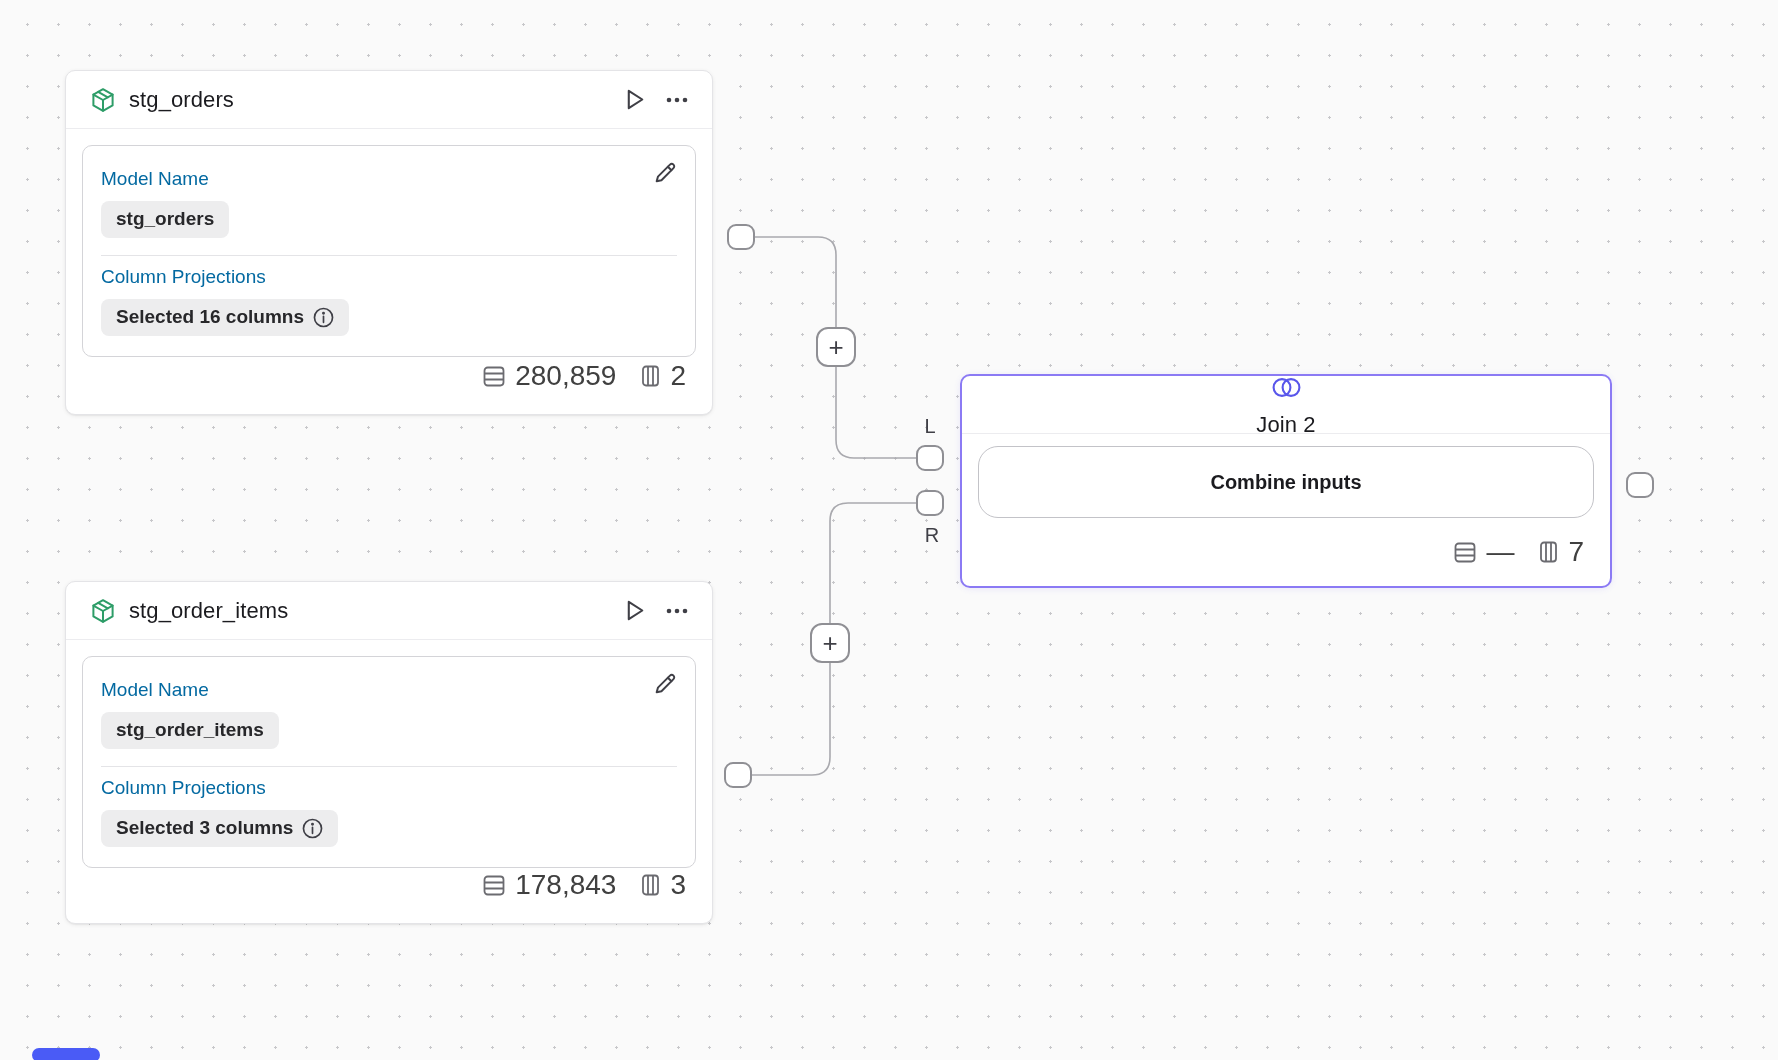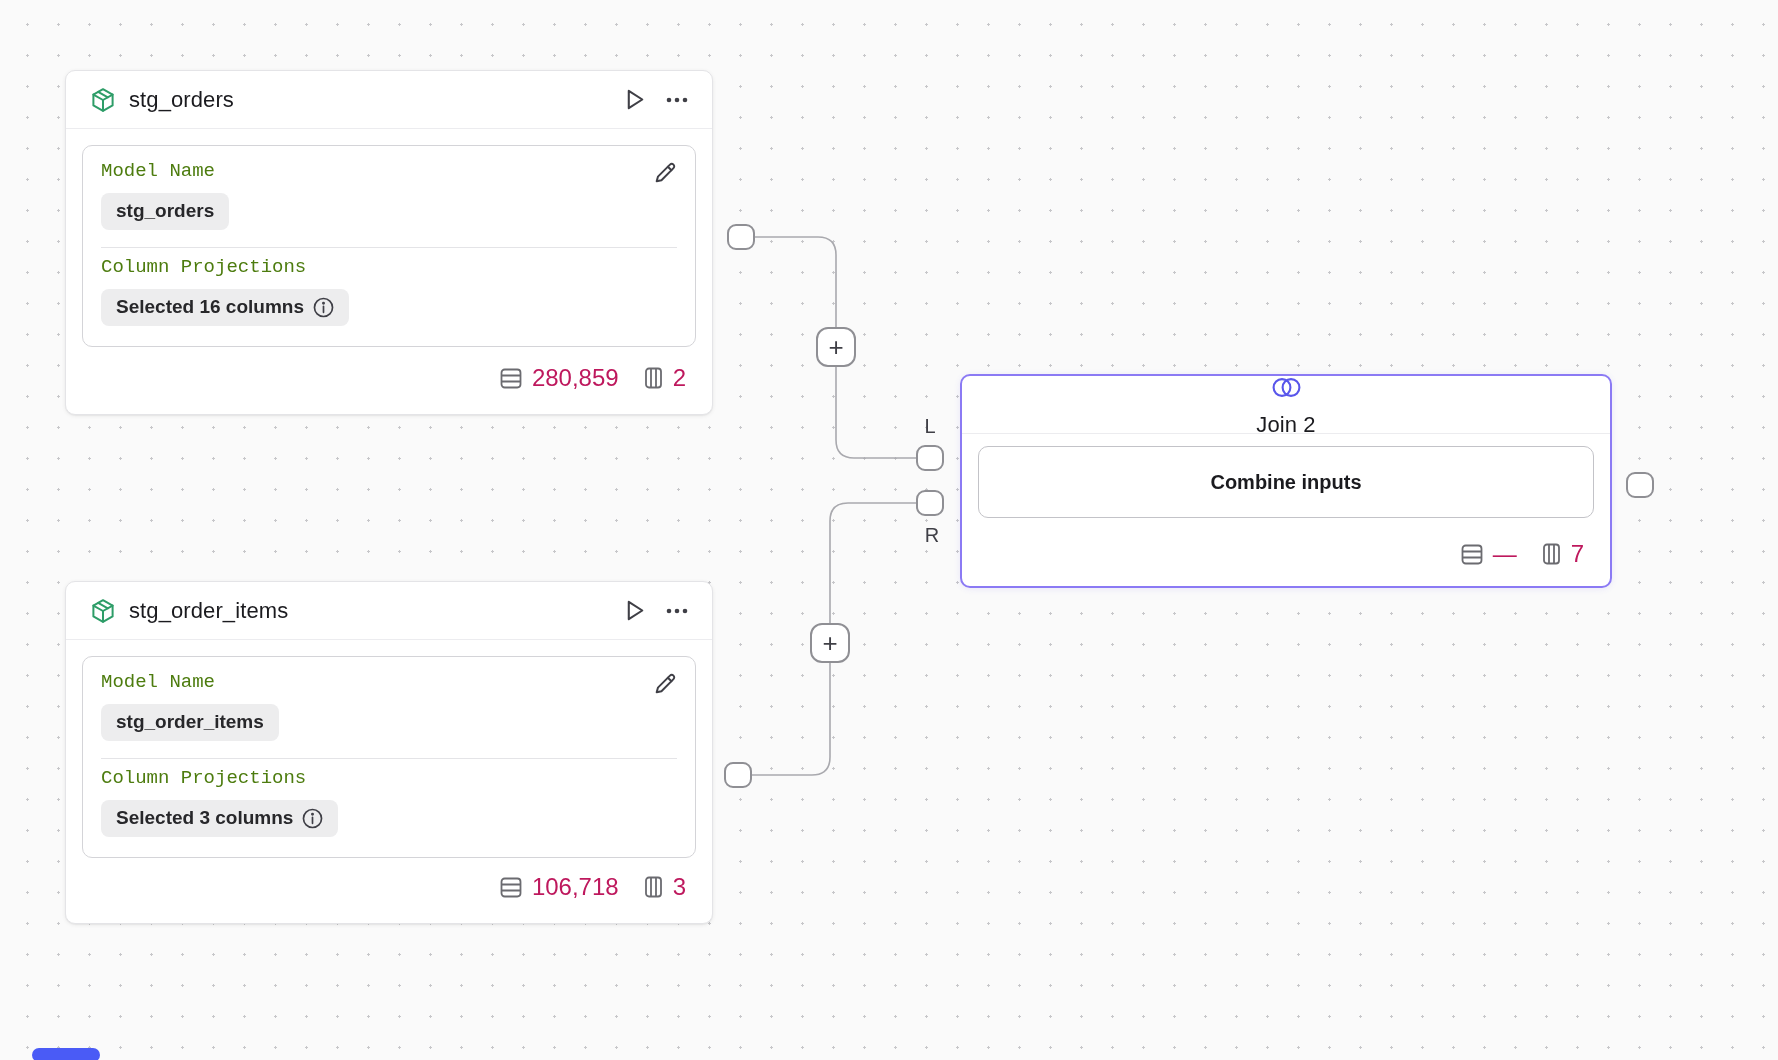--- a/index.html
+++ b/index.html
@@ -25,40 +25,40 @@
     padding:0 24px 0 24px;border-bottom:1px solid #ececef;box-sizing:border-box;
   }
   .node-title{flex:1;font-size:22px;font-weight:500;color:#1b1b1f;letter-spacing:.1px;white-space:nowrap;}
   .icon-btn{display:flex;align-items:center;justify-content:center;cursor:pointer;background:none;border:none;padding:0;}
   .header-actions{display:flex;align-items:center;gap:18px;}
 
   .inner-card{
     position:relative;margin:16px 16px 0 16px;border:1.5px solid #d4d4d8;border-radius:10px;
     padding:12px 18px 20px 18px;
   }
-  .field-label{font-size:19px;color:#4d7c0f;line-height:26px;font-family:Liberation Mono, monospace;}
+  .field-label{font-size:19px;color:#0369a1;margin-top:8px;line-height:26px;}
   .chip{
     display:inline-flex;align-items:center;gap:9px;margin-top:9px;
     background:#ededee;border-radius:8px;padding:5px 15px 6px 15px;
     font-size:19px;font-weight:600;color:#27272a;line-height:26px;
   }
   .card-divider{border:none;border-top:1px solid #e4e4e7;margin:17px 0 6px 0;}
   .pencil-wrap{position:absolute;top:13px;right:16px;}
 
   .node-footer{
     margin-top:auto;display:flex;justify-content:flex-end;align-items:flex-start;gap:25px;
-    padding:0 26px 22px 26px;font-size:24px;color:#be185d;
+    padding:0 26px 22px 26px;font-size:28px;color:#404040;
   }
   .stat{display:flex;align-items:center;gap:10px;}
 
   
   .join-node{border:2px solid #8b7af4;box-shadow:0 1px 6px rgba(110,90,240,.12);}
   .join-node .node-header{padding:0 22px;flex-direction:column;}
   .combine-btn{
-    margin:12px 16px 0 16px;height:72px;border:1.5px solid #c3c3c8;border-radius:10px;
+    margin:12px 16px 0 16px;height:72px;border:1.5px solid #c3c3c8;border-radius:20px;
     background:#fff;display:flex;align-items:center;justify-content:center;
     font-size:20px;font-weight:600;color:#1b1b1f;cursor:pointer;
     font-family:"Liberation Sans","DejaVu Sans",sans-serif;
   }
   .join-node .node-footer{padding-bottom:18px;}
 
   
   .port{
     position:absolute;width:28px;height:26px;background:#fff;
     border:2px solid #8f8f94;border-radius:9px;box-sizing:border-box;cursor:crosshair;
@@ -197,21 +197,21 @@
         <circle cx="10" cy="5.9" r="0.6" fill="#3f3f46"></circle>
       </svg>
     </span>
   </div>
   <div class="node-footer">
     <span class="stat">
       <svg width="22" height="21" viewBox="0 0 22 21" fill="none" stroke="#6b6b70" stroke-width="1.8">
         <rect x="1.5" y="1.5" width="19" height="18" rx="3.2"></rect>
         <path d="M1.5 7.5 H20.5 M1.5 13.5 H20.5"></path>
       </svg>
-      <span>106,718</span>
+      <span>178,843</span>
     </span>
     <span class="stat">
       <svg width="19" height="22" viewBox="0 0 19 22" fill="none" stroke="#6b6b70" stroke-width="1.8">
         <rect x="2" y="1.5" width="15" height="19" rx="3"></rect>
         <path d="M7 1.5 V20.5 M12 1.5 V20.5"></path>
       </svg>
       <span>3</span>
     </span>
   </div>
 </div>

